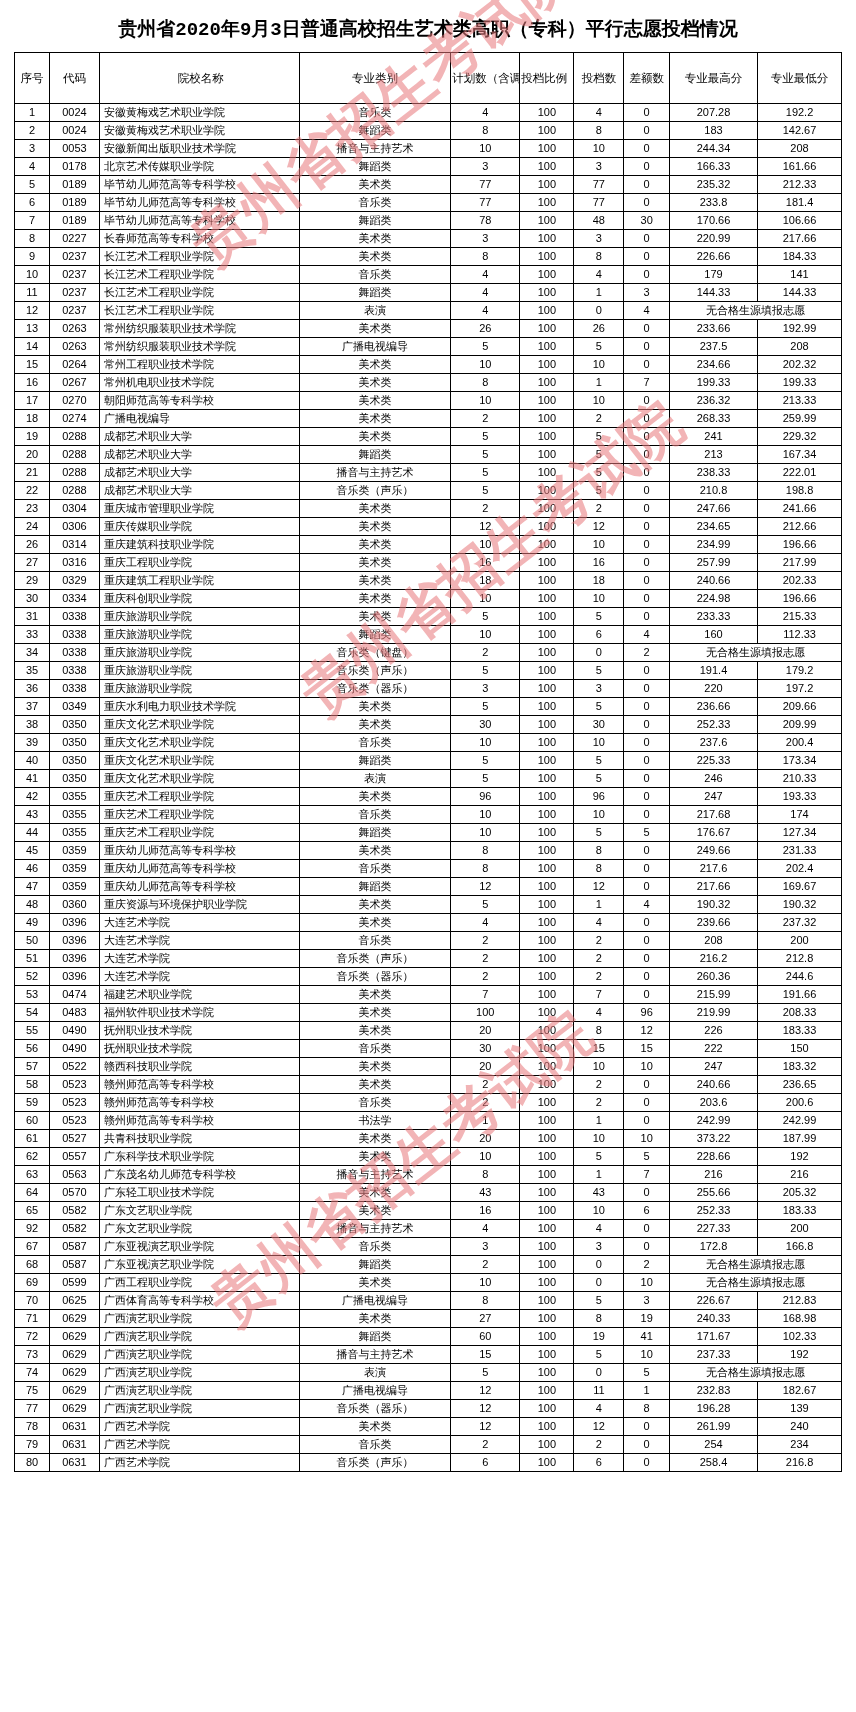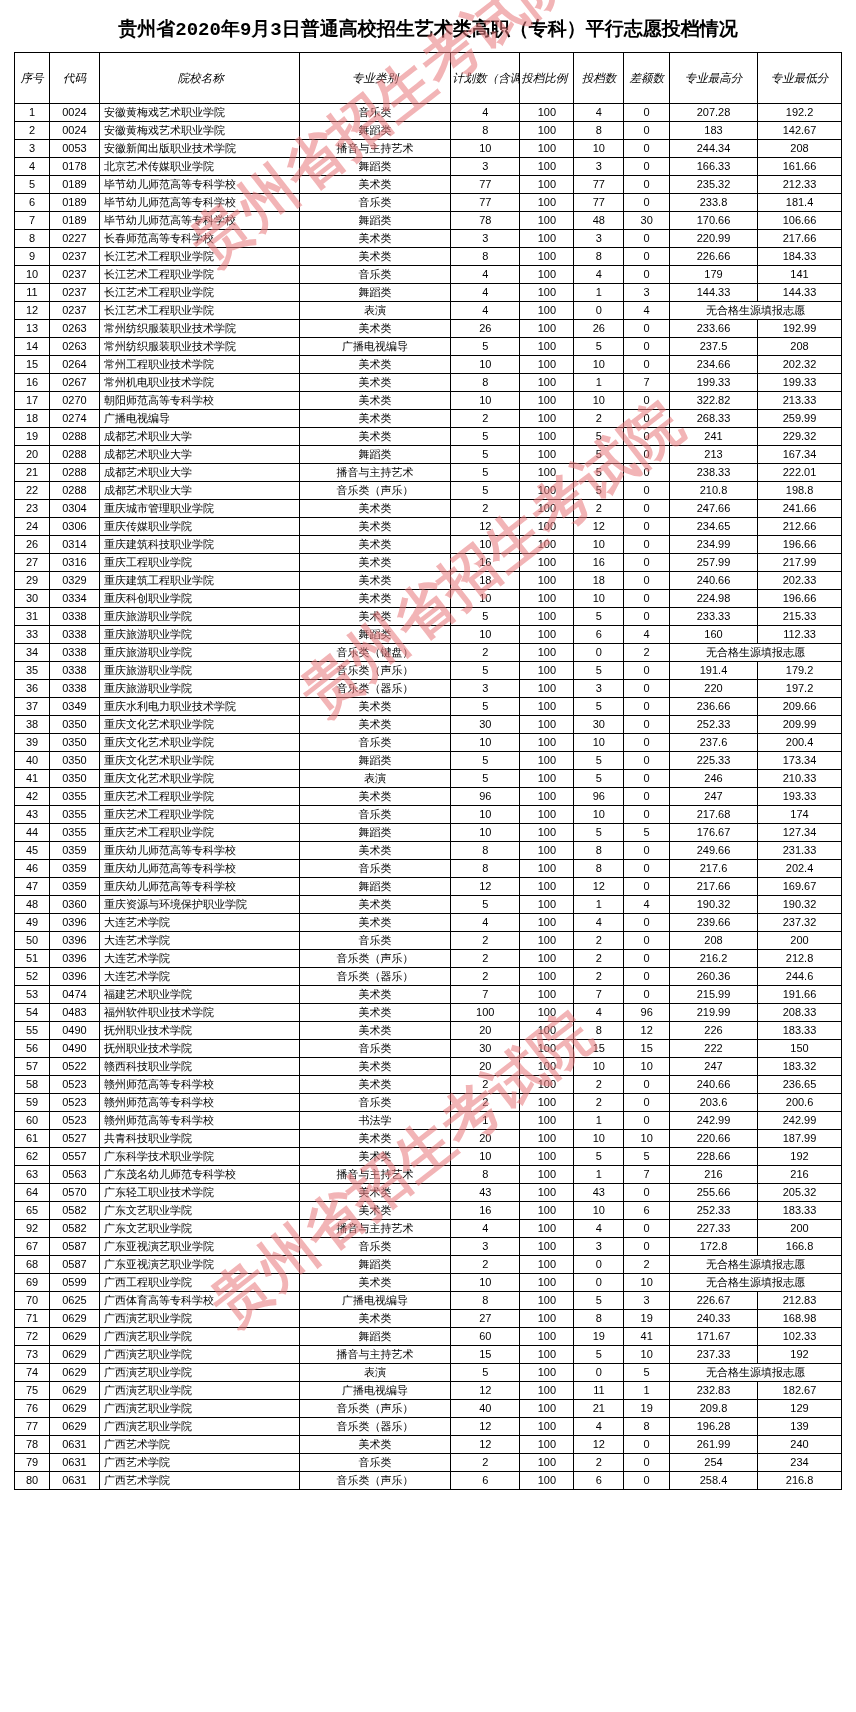--- a/index.html
+++ b/index.html
@@ -40,21 +40,20 @@
     white-space:nowrap;
   }
   table.main thead th{
     font-weight:normal;
     font-size:11.5px;
     line-height:13px;
     text-align:center;
     vertical-align:middle;
     padding:2px 1px;
     height:46px;
-    font-style:italic;
   }
   .c-idx{width:30px;text-align:center;}
   .c-code{width:44px;text-align:center;}
   .c-school{width:182px;text-align:left;padding-left:4px !important;}
   .c-major{width:140px;text-align:center;}
   .c-plan{width:62px;text-align:center;}
   .c-ratio{width:48px;text-align:center;}
   .c-tou{width:44px;text-align:center;}
   .c-cha{width:40px;text-align:center;}
   .c-max{width:80px;text-align:center;}
@@ -295,21 +294,21 @@
         </tr>
         <tr>
           <td class="c-idx">17</td>
           <td class="c-code">0270</td>
           <td class="c-school">朝阳师范高等专科学校</td>
           <td class="c-major">美术类</td>
           <td class="c-plan">10</td>
           <td class="c-ratio">100</td>
           <td class="c-tou">10</td>
           <td class="c-cha">0</td>
-          <td class="c-max">322.82</td>
+          <td class="c-max">236.32</td>
           <td class="c-min">213.33</td>
         </tr>
         <tr>
           <td class="c-idx">18</td>
           <td class="c-code">0274</td>
           <td class="c-school">广播电视编导</td>
           <td class="c-major">美术类</td>
           <td class="c-plan">2</td>
           <td class="c-ratio">100</td>
           <td class="c-tou">2</td>
@@ -786,21 +785,21 @@
         </tr>
         <tr>
           <td class="c-idx">61</td>
           <td class="c-code">0527</td>
           <td class="c-school">共青科技职业学院</td>
           <td class="c-major">美术类</td>
           <td class="c-plan">20</td>
           <td class="c-ratio">100</td>
           <td class="c-tou">10</td>
           <td class="c-cha">10</td>
-          <td class="c-max">220.66</td>
+          <td class="c-max">373.22</td>
           <td class="c-min">187.99</td>
         </tr>
         <tr>
           <td class="c-idx">62</td>
           <td class="c-code">0557</td>
           <td class="c-school">广东科学技术职业学院</td>
           <td class="c-major">美术类</td>
           <td class="c-plan">10</td>
           <td class="c-ratio">100</td>
           <td class="c-tou">5</td>
@@ -953,32 +952,20 @@
           <td class="c-idx">75</td>
           <td class="c-code">0629</td>
           <td class="c-school">广西演艺职业学院</td>
           <td class="c-major">广播电视编导</td>
           <td class="c-plan">12</td>
           <td class="c-ratio">100</td>
           <td class="c-tou">11</td>
           <td class="c-cha">1</td>
           <td class="c-max">232.83</td>
           <td class="c-min">182.67</td>
-        </tr>
-        <tr>
-          <td class="c-idx">76</td>
-          <td class="c-code">0629</td>
-          <td class="c-school">广西演艺职业学院</td>
-          <td class="c-major">音乐类（声乐）</td>
-          <td class="c-plan">40</td>
-          <td class="c-ratio">100</td>
-          <td class="c-tou">21</td>
-          <td class="c-cha">19</td>
-          <td class="c-max">209.8</td>
-          <td class="c-min">129</td>
         </tr>
         <tr>
           <td class="c-idx">77</td>
           <td class="c-code">0629</td>
           <td class="c-school">广西演艺职业学院</td>
           <td class="c-major">音乐类（器乐）</td>
           <td class="c-plan">12</td>
           <td class="c-ratio">100</td>
           <td class="c-tou">4</td>
           <td class="c-cha">8</td>

